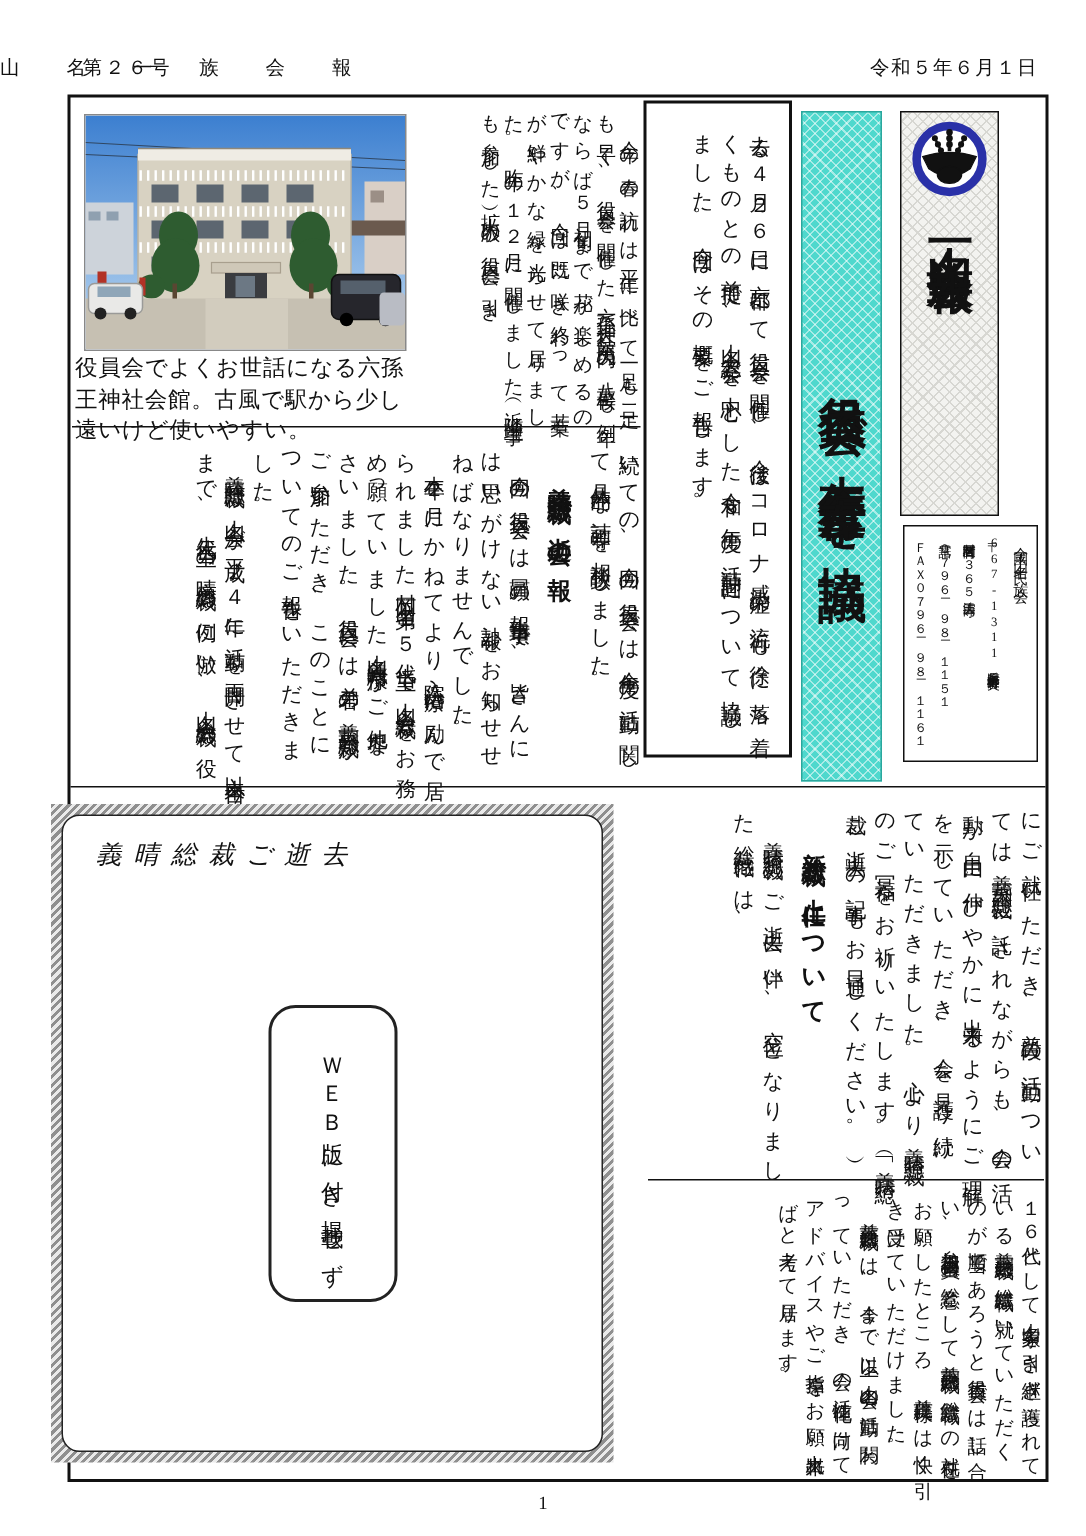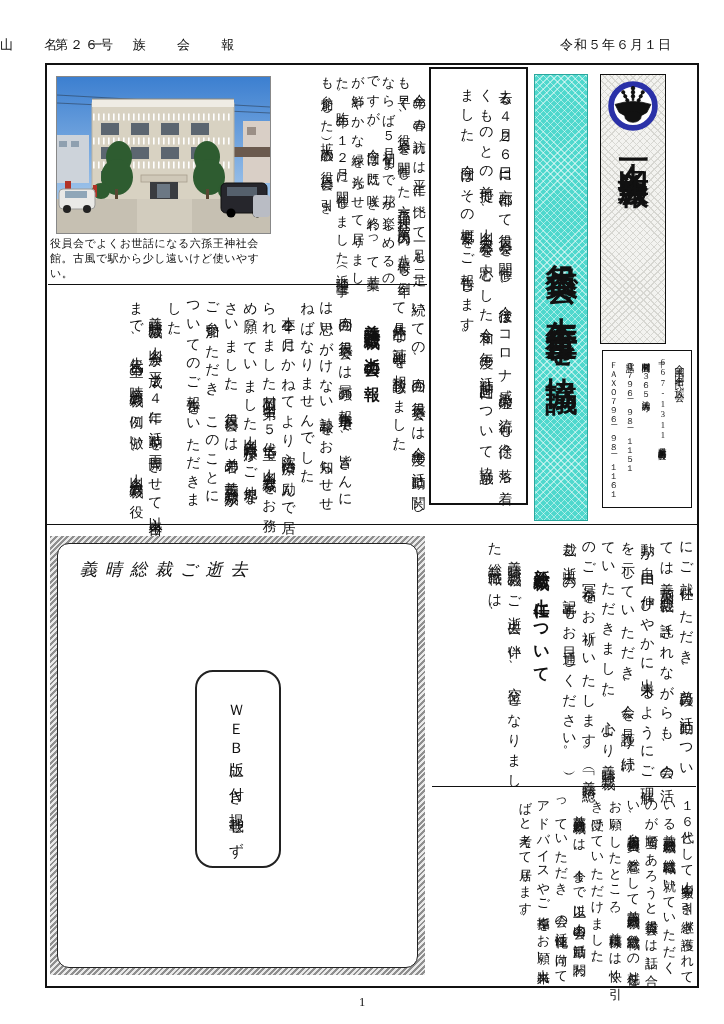--- a/index.html
+++ b/index.html
@@ -20,21 +20,21 @@
   .leadbox .v{width:100%;height:100%;font-size:14px;letter-spacing:3.2px;line-height:19px;}
   
   .band1{left:273px;top:67px;width:154px;height:217px;font-size:13px;letter-spacing:3.4px;line-height:15.4px;}
   .band2{left:48px;top:292px;width:380px;height:225px;font-size:14px;letter-spacing:2.6px;line-height:19px;}
   .block3{left:432px;top:532px;width:264px;height:252px;font-size:14px;letter-spacing:4px;line-height:19.5px;}
   .block4{left:432px;top:792px;width:264px;height:189px;font-size:13px;letter-spacing:1.5px;line-height:18px;}
   .inline-head{font-weight:bold;font-size:16px;letter-spacing:3px;margin:0 8px;padding-top:20px;
                font-family:"Liberation Sans","DejaVu Sans",sans-serif;}
   
   .photo{left:56px;top:76px;width:213px;height:156px;border:1px solid #888;}
-  .caption{left:50px;top:236px;width:226px;font-size:11px;line-height:1.38;letter-spacing:.5px;}
+  .caption{left:50px;top:236px;width:226px;font-size:15px;line-height:1.38;letter-spacing:.5px;}
   
   .rule{border-top:1.5px solid #111;height:0;}
   
   .masthead{left:600px;top:74px;width:66px;height:270px;border:1px solid #111;box-sizing:border-box;
             background-color:#f3f3f0;
             background-image:repeating-linear-gradient(45deg,#d7d7d2 0 1px,transparent 1px 5px),
                              repeating-linear-gradient(-45deg,#d7d7d2 0 1px,transparent 1px 5px);
             text-align:center;}
   .masthead-title{writing-mode:vertical-rl;text-orientation:upright;font-weight:bold;font-size:31px;
                   letter-spacing:3px;line-height:64px;margin-top:2px;
@@ -46,38 +46,38 @@
                             repeating-linear-gradient(-45deg,rgba(255,255,255,.5) 0 1px,transparent 1px 5px);
            text-align:center;}
   .cyanban .v{height:100%;font-weight:bold;font-size:32px;letter-spacing:4px;line-height:54px;
               font-family:"Liberation Sans","DejaVu Sans",sans-serif;padding-top:4px;box-sizing:border-box;}
   
   .addrbox{left:602px;top:350px;width:90px;height:158px;border:1px solid #111;box-sizing:border-box;padding:5px 4px;}
   .addrbox .v{width:100%;height:100%;font-size:8.5px;line-height:16.2px;letter-spacing:.5px;}
   .addrbox .v div{text-indent:0;}
   .addr-org{font-size:10px;letter-spacing:4px;}
   
-  .membox{left:50px;top:536px;width:375px;height:439px;box-sizing:border-box;padding:7px;
+  .membox{left:34px;top:536px;width:375px;height:439px;box-sizing:border-box;padding:7px;
           background:repeating-linear-gradient(135deg,#8f8f8f 0 2px,#eaeaea 2px 4px);}
   .membox-inner{position:relative;width:100%;height:100%;background:#fff;border:1px solid #222;
                 border-radius:12px;box-sizing:border-box;}
   .mem-title{position:absolute;left:22px;top:14px;font-size:17px;font-style:italic;letter-spacing:8px;}
   .webnote{position:absolute;left:50%;top:126px;transform:translateX(-50%);width:86px;height:198px;
            border:2px solid #222;border-radius:18px;box-sizing:border-box;text-align:center;}
   .webnote .v{height:100%;font-size:15px;letter-spacing:4px;line-height:80px;padding-top:8px;box-sizing:border-box;}
   .pagenum{left:0;right:0;top:995px;text-align:center;font-size:12.5px;}
 </style>
 </head>
 <body>
 
 <div id="page">
 
   <div class="abs hdr" style="left:55px;top:36px;">第２６号</div>
   <div class="abs hdr hdr-title" style="top:36px;">山 名 一 族 会 報</div>
-  <div class="abs hdr" style="right:52px;top:36px;letter-spacing:1px;">令和５年６月１日</div>
+  <div class="abs hdr" style="right:32px;top:36px;letter-spacing:1px;">令和５年６月１日</div>
 
   <div class="abs frame"></div>
 
   <div class="abs photo">
     <svg width="213" height="156" viewBox="0 0 213 156">
       <defs>
         <linearGradient id="sky" x1="0" y1="0" x2="0" y2="1">
           <stop offset="0" stop-color="#3c7fd0"></stop>
             <stop offset="1" stop-color="#bdd9f2"></stop>
         </linearGradient>

